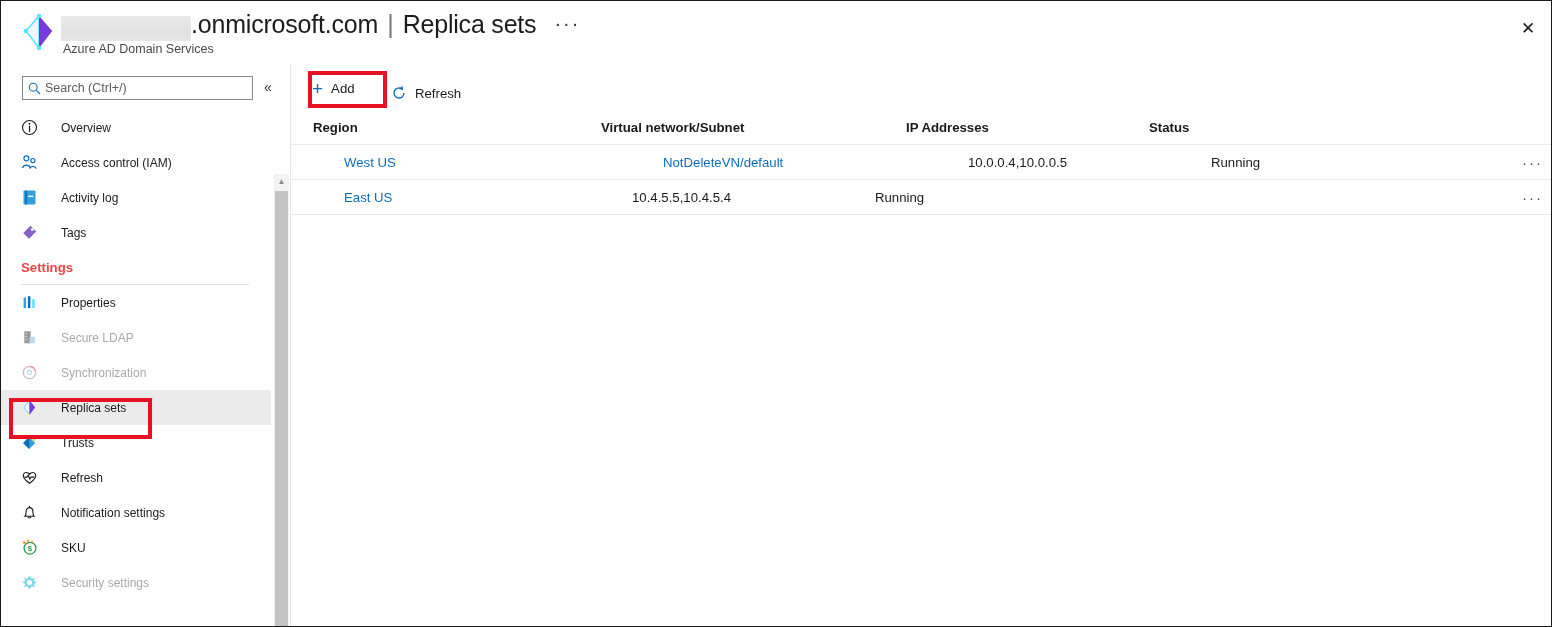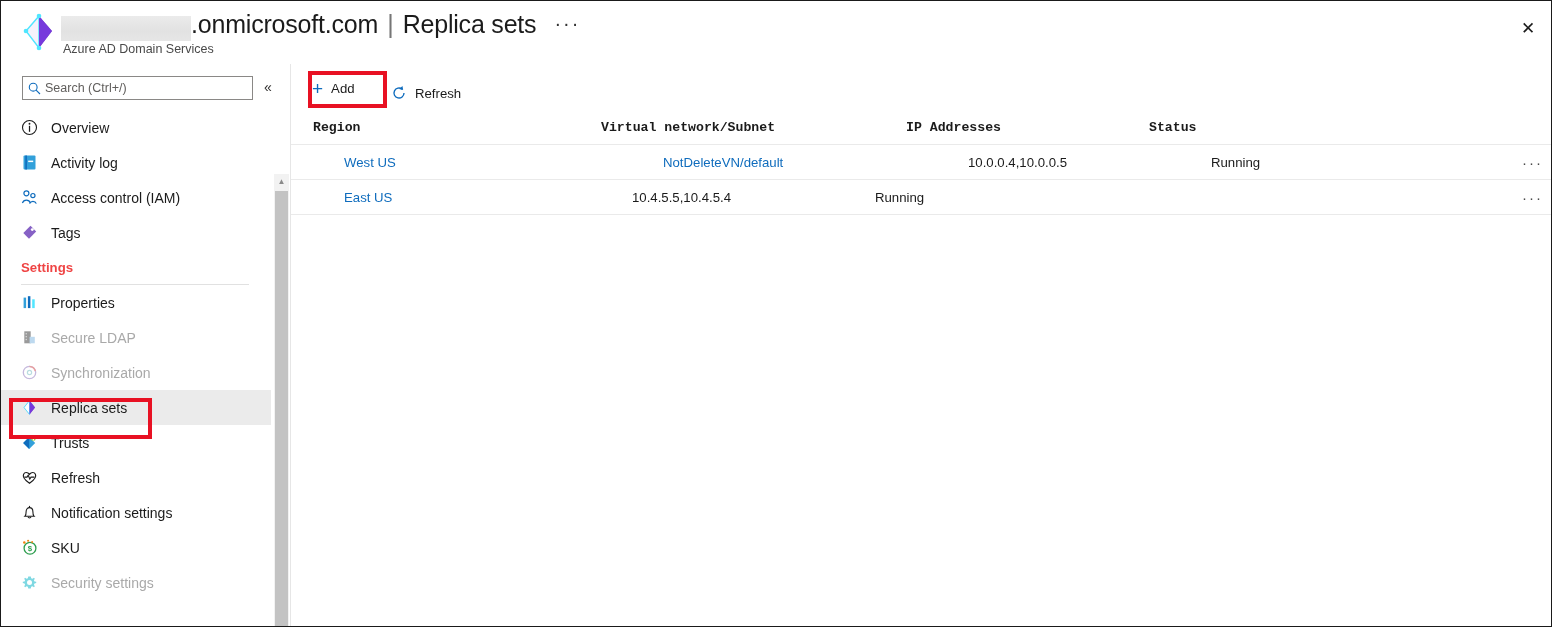--- a/index.html
+++ b/index.html
@@ -137,23 +137,23 @@
     align-items: center;
     padding-left: 20px;
     cursor: pointer;
   }
   .nav-item.selected { background: #ebebeb; }
   .nav-ico {
     width: 26px;
     display: flex; align-items: center; justify-content: flex-start;
   }
   .nav-label {
-    font-size: 14px;
+    font-size: 12px;
     color: #1b1b1b;
-    margin-left: 4px;
+    margin-left: 14px;
   }
   .nav-item.disabled .nav-label { color: #a9a9a9; }
   .section-head {
     height: 34px;
     display: flex; align-items: center;
     padding-left: 20px;
     font-size: 13.2px;
     font-weight: bold;
     color: #ef4444;
   }
@@ -242,21 +242,20 @@
     position: relative;
     display: flex;
     align-items: center;
     height: 35px;
     border-bottom: 1px solid #eaeaea;
     padding-left: 22px;
   }
   #t-head {
     height: 34px;
     border-bottom: 1px solid #eaeaea;
-    font-family: Liberation Mono, monospace;
   }
   .t-head-cell {
     font-size: 13.2px;
     font-weight: bold;
     color: #1b1b1b;
   }
   .t-cell { font-size: 13.2px; color: #1b1b1b; }
   .t-link { font-size: 13.2px; color: #0f6cbd; cursor: pointer; margin-left: 31px; }
   .c-region  { width: 288px; }
   .c-vnet    { width: 305px; }
@@ -330,38 +329,38 @@
             <circle cx="8.5" cy="4.8" r="0.95" fill="#1b1b1b"></circle>
             <rect x="7.9" y="6.8" width="1.25" height="6" fill="#1b1b1b"></rect>
           </svg>
         </span>
         <span class="nav-label">Overview</span>
       </div>
 
       <div class="nav-item">
         <span class="nav-ico">
           <svg width="17" height="17" viewBox="0 0 17 17">
-            <rect x="2.5" y="1.5" width="12" height="14" rx="1" fill="#32a0da"></rect>
-            <rect x="4.3" y="1.5" width="1.6" height="14" fill="#0f6cbd"></rect>
-            <rect x="7.2" y="6.6" width="5" height="1.5" fill="#ffffff"></rect>
-          </svg>
-        </span>
-        <span class="nav-label">Activity log</span>
-      </div>
-
-      <div class="nav-item">
-        <span class="nav-ico">
-          <svg width="17" height="17" viewBox="0 0 17 17">
             <circle cx="5.4" cy="4.3" r="2.5" fill="none" stroke="#0f6cbd" stroke-width="1.2"></circle>
             <path d="M1.4 14 A4.2 4.2 0 0 1 9.4 14" fill="none" stroke="#0f6cbd" stroke-width="1.2"></path>
             <circle cx="11.9" cy="6.6" r="2.1" fill="none" stroke="#0f6cbd" stroke-width="1.2"></circle>
             <path d="M8.6 14.6 A3.6 3.6 0 0 1 15.3 14.6" fill="none" stroke="#0f6cbd" stroke-width="1.2"></path>
           </svg>
         </span>
         <span class="nav-label">Access control (IAM)</span>
+      </div>
+
+      <div class="nav-item">
+        <span class="nav-ico">
+          <svg width="17" height="17" viewBox="0 0 17 17">
+            <rect x="2.5" y="1.5" width="12" height="14" rx="1" fill="#32a0da"></rect>
+            <rect x="4.3" y="1.5" width="1.6" height="14" fill="#0f6cbd"></rect>
+            <rect x="7.2" y="6.6" width="5" height="1.5" fill="#ffffff"></rect>
+          </svg>
+        </span>
+        <span class="nav-label">Activity log</span>
       </div>
 
       <div class="nav-item">
         <span class="nav-ico">
           <svg width="17" height="17" viewBox="0 0 17 17">
             <path d="M9.5 1.8 L15.2 7.5 L8 14.7 L2.3 9 Z" fill="#8661c5"></path>
             <circle cx="11.3" cy="5.6" r="1.45" fill="#ffffff"></circle>
           </svg>
         </span>
         <span class="nav-label">Tags</span>

